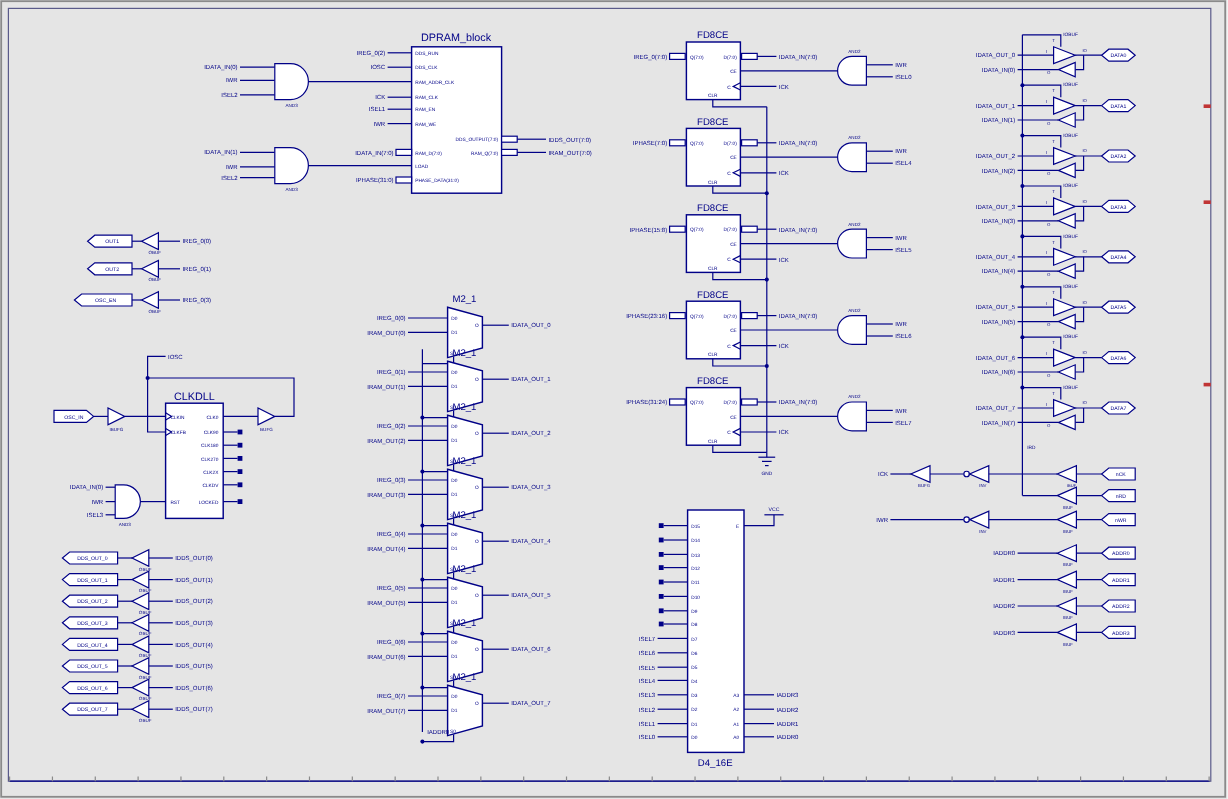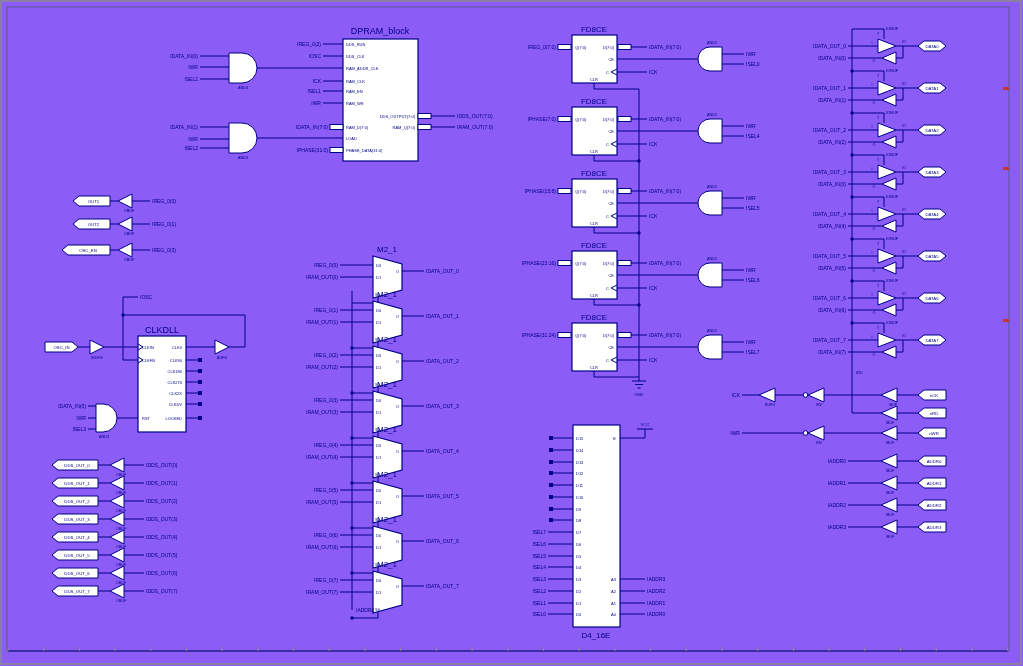--- a/index.html
+++ b/index.html
@@ -1,16 +1,16 @@
 <!DOCTYPE html>
 <html><head>
 <meta charset="utf-8">
 <style>
   html,body{margin:0;padding:0;background:#fff;}
-  #wrap{position:relative;width:1023px;height:666px;background:#8b5cf6;overflow:hidden;}
+  #wrap{position:relative;width:1023px;height:666px;background:#e5e5e5;overflow:hidden;}
   svg{font-family:"Liberation Sans",sans-serif;}
   text{fill:#000087;}
 </style>
 </head>
 <body>
 
 <div id="wrap">
   <svg id="sch" width="1023" height="666" viewBox="0 0 1023 666">
       <rect x="1" y="1" width="1020" height="663" fill="none" stroke="#8a8a8a" stroke-width="1.5"></rect>
       <rect x="7" y="7" width="1002" height="644" fill="none" stroke="#5a5a8a" stroke-width="1"></rect>

